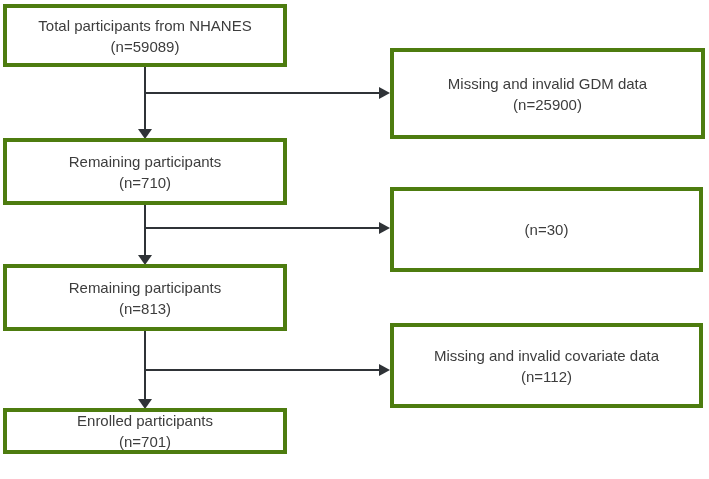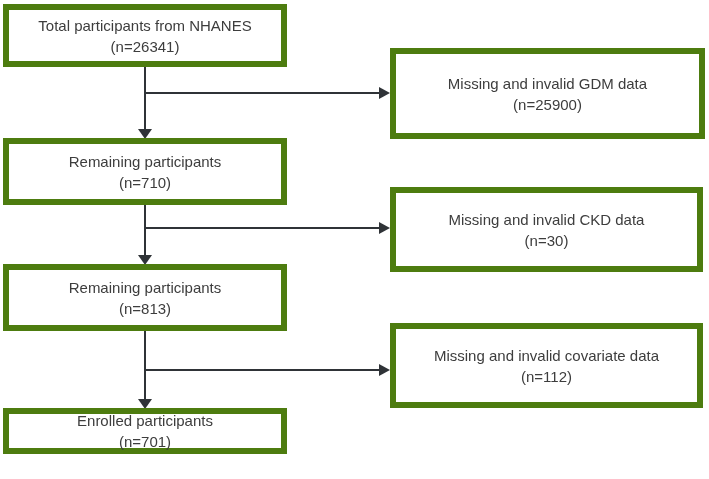--- a/index.html
+++ b/index.html
@@ -18,21 +18,21 @@
   .connectors {
     position: absolute;
     left: 0;
     top: 0;
     width: 709px;
     height: 479px;
   }
   .box {
     position: absolute;
     box-sizing: border-box;
-    border: 6px solid #4d7c0f;
+    border: 4px solid #4d7c0f;
     background: #ffffff;
     display: flex;
     flex-direction: column;
     align-items: center;
     justify-content: center;
     text-align: center;
     color: #3d3d3d;
     font-size: 15px;
     line-height: 21px;
   }
@@ -81,21 +81,21 @@
 
       <g>
         <line x1="145" y1="370" x2="379" y2="370"></line>
         <polygon points="379,364 379,376 390,370" stroke="none"></polygon>
       </g>
     </g>
   </svg>
 
   <div class="box lbox1">
     <span>Total participants from NHANES</span>
-    <span>(n=26341)</span>
+    <span>(n=59089)</span>
   </div>
 
   <div class="box lbox2">
     <span>Remaining participants</span>
     <span>(n=710)</span>
   </div>
 
   <div class="box lbox3">
     <span>Remaining participants</span>
     <span>(n=813)</span>
@@ -105,21 +105,20 @@
     <span>Enrolled participants</span>
     <span>(n=701)</span>
   </div>
 
   <div class="box rbox1">
     <span>Missing and invalid GDM data</span>
     <span>(n=25900)</span>
   </div>
 
   <div class="box rbox2">
-    <span>Missing and invalid CKD data</span>
     <span>(n=30)</span>
   </div>
 
   <div class="box rbox3">
     <span>Missing and invalid covariate data</span>
     <span>(n=112)</span>
   </div>
 
 </div>
 

